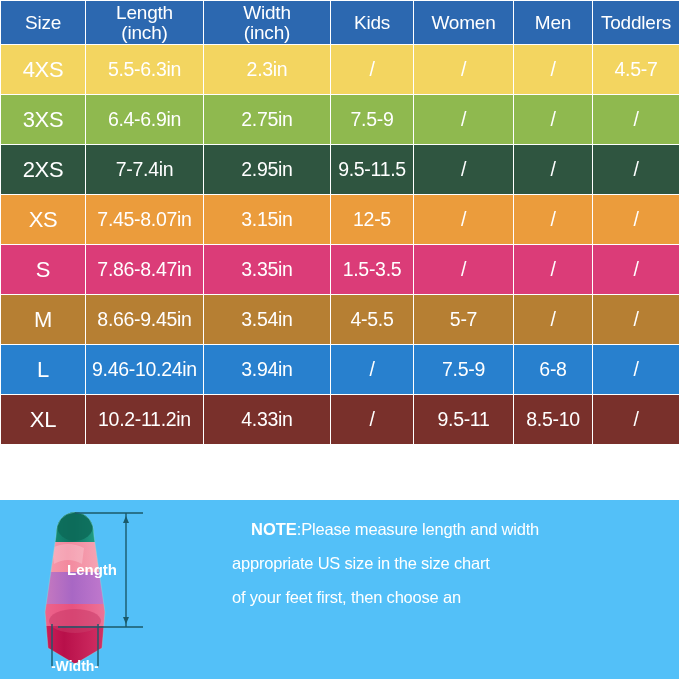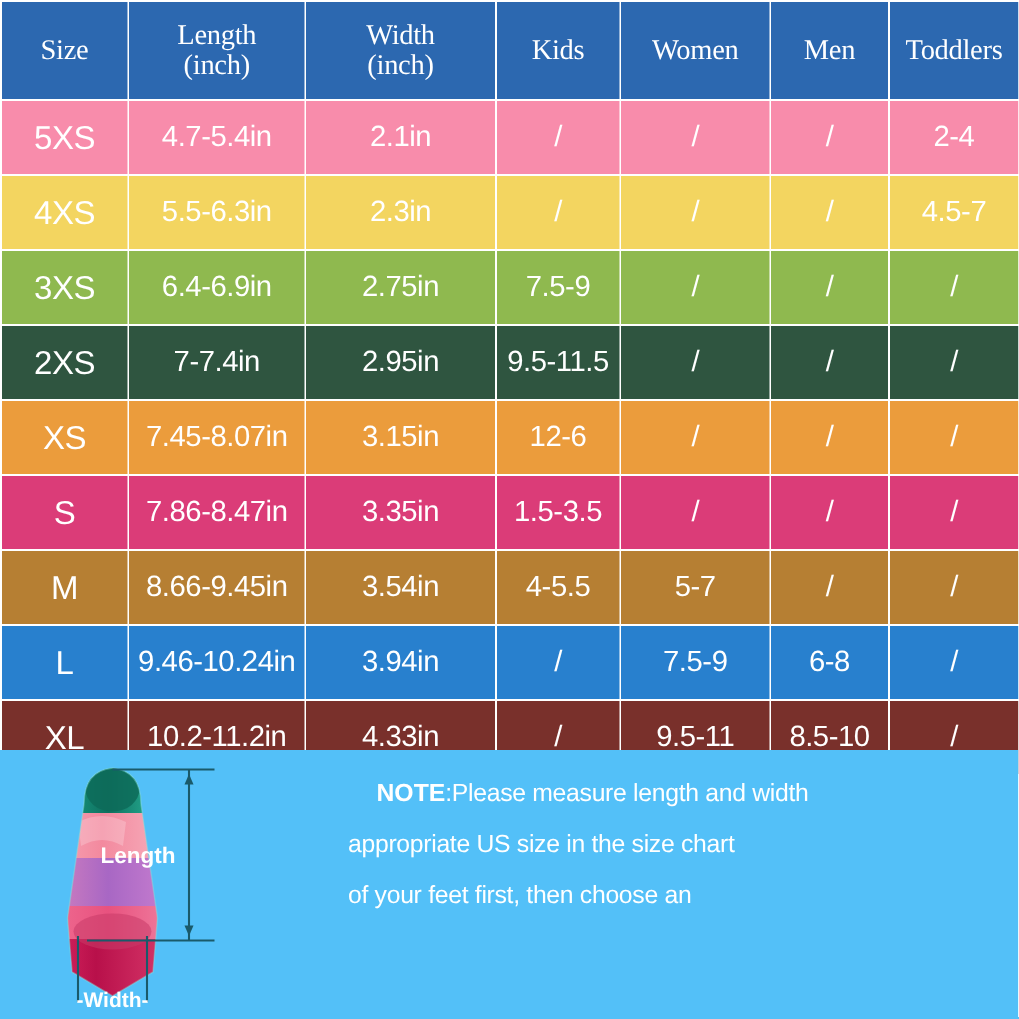--- a/index.html
+++ b/index.html
@@ -35,21 +35,21 @@
 
   
   col.c-size     { width: 85px; }
   col.c-length   { width: 118px; }
   col.c-width    { width: 127px; }
   col.c-kids     { width: 83px; }
   col.c-women    { width: 100px; }
   col.c-men      { width: 79px; }
   col.c-toddlers { width: 87px; }
 
-  thead tr { height: 66px; font-family: Liberation Serif, serif; }
+  thead tr { height: 44px; }
   thead th {
     background: #2c68b0;
     font-size: 19px;
     font-weight: 400;
     line-height: 1.02;
     letter-spacing: -0.2px;
   }
   thead th .hdr-sub { display: block; text-align: center; }
 
   tbody tr { height: 50px; }
@@ -141,29 +141,20 @@
         </th>
         <th>
           <span>Men</span>
         </th>
         <th>
           <span>Toddlers</span>
         </th>
       </tr>
     </thead>
     <tbody>
-      <tr class="row-5xs">
-        <td class="size-cell">5XS</td>
-        <td class="len-cell">4.7-5.4in</td>
-        <td class="wid-cell">2.1in</td>
-        <td>/</td>
-        <td>/</td>
-        <td>/</td>
-        <td>2-4</td>
-      </tr>
       <tr class="row-4xs">
         <td class="size-cell">4XS</td>
         <td class="len-cell">5.5-6.3in</td>
         <td class="wid-cell">2.3in</td>
         <td>/</td>
         <td>/</td>
         <td>/</td>
         <td>4.5-7</td>
       </tr>
       <tr class="row-3xs">
@@ -181,21 +172,21 @@
         <td class="wid-cell">2.95in</td>
         <td>9.5-11.5</td>
         <td>/</td>
         <td>/</td>
         <td>/</td>
       </tr>
       <tr class="row-xs">
         <td class="size-cell">XS</td>
         <td class="len-cell">7.45-8.07in</td>
         <td class="wid-cell">3.15in</td>
-        <td>12-6</td>
+        <td>12-5</td>
         <td>/</td>
         <td>/</td>
         <td>/</td>
       </tr>
       <tr class="row-s">
         <td class="size-cell">S</td>
         <td class="len-cell">7.86-8.47in</td>
         <td class="wid-cell">3.35in</td>
         <td>1.5-3.5</td>
         <td>/</td>

